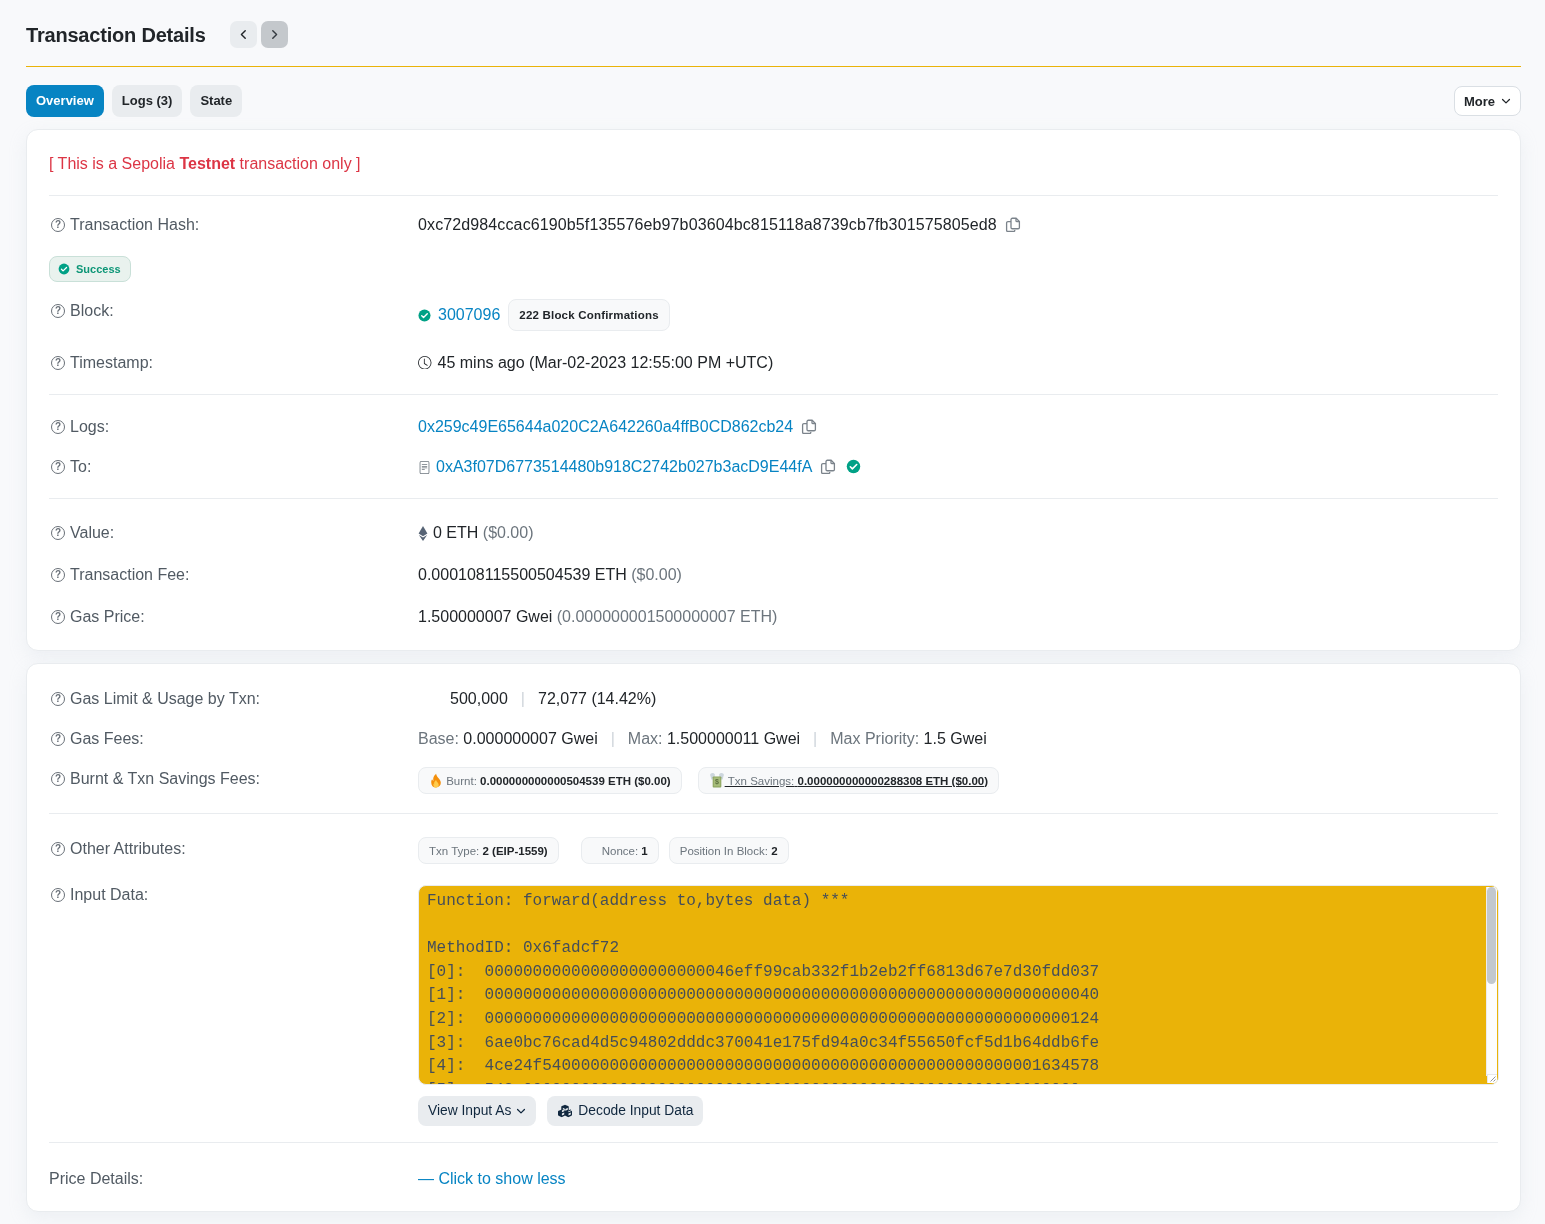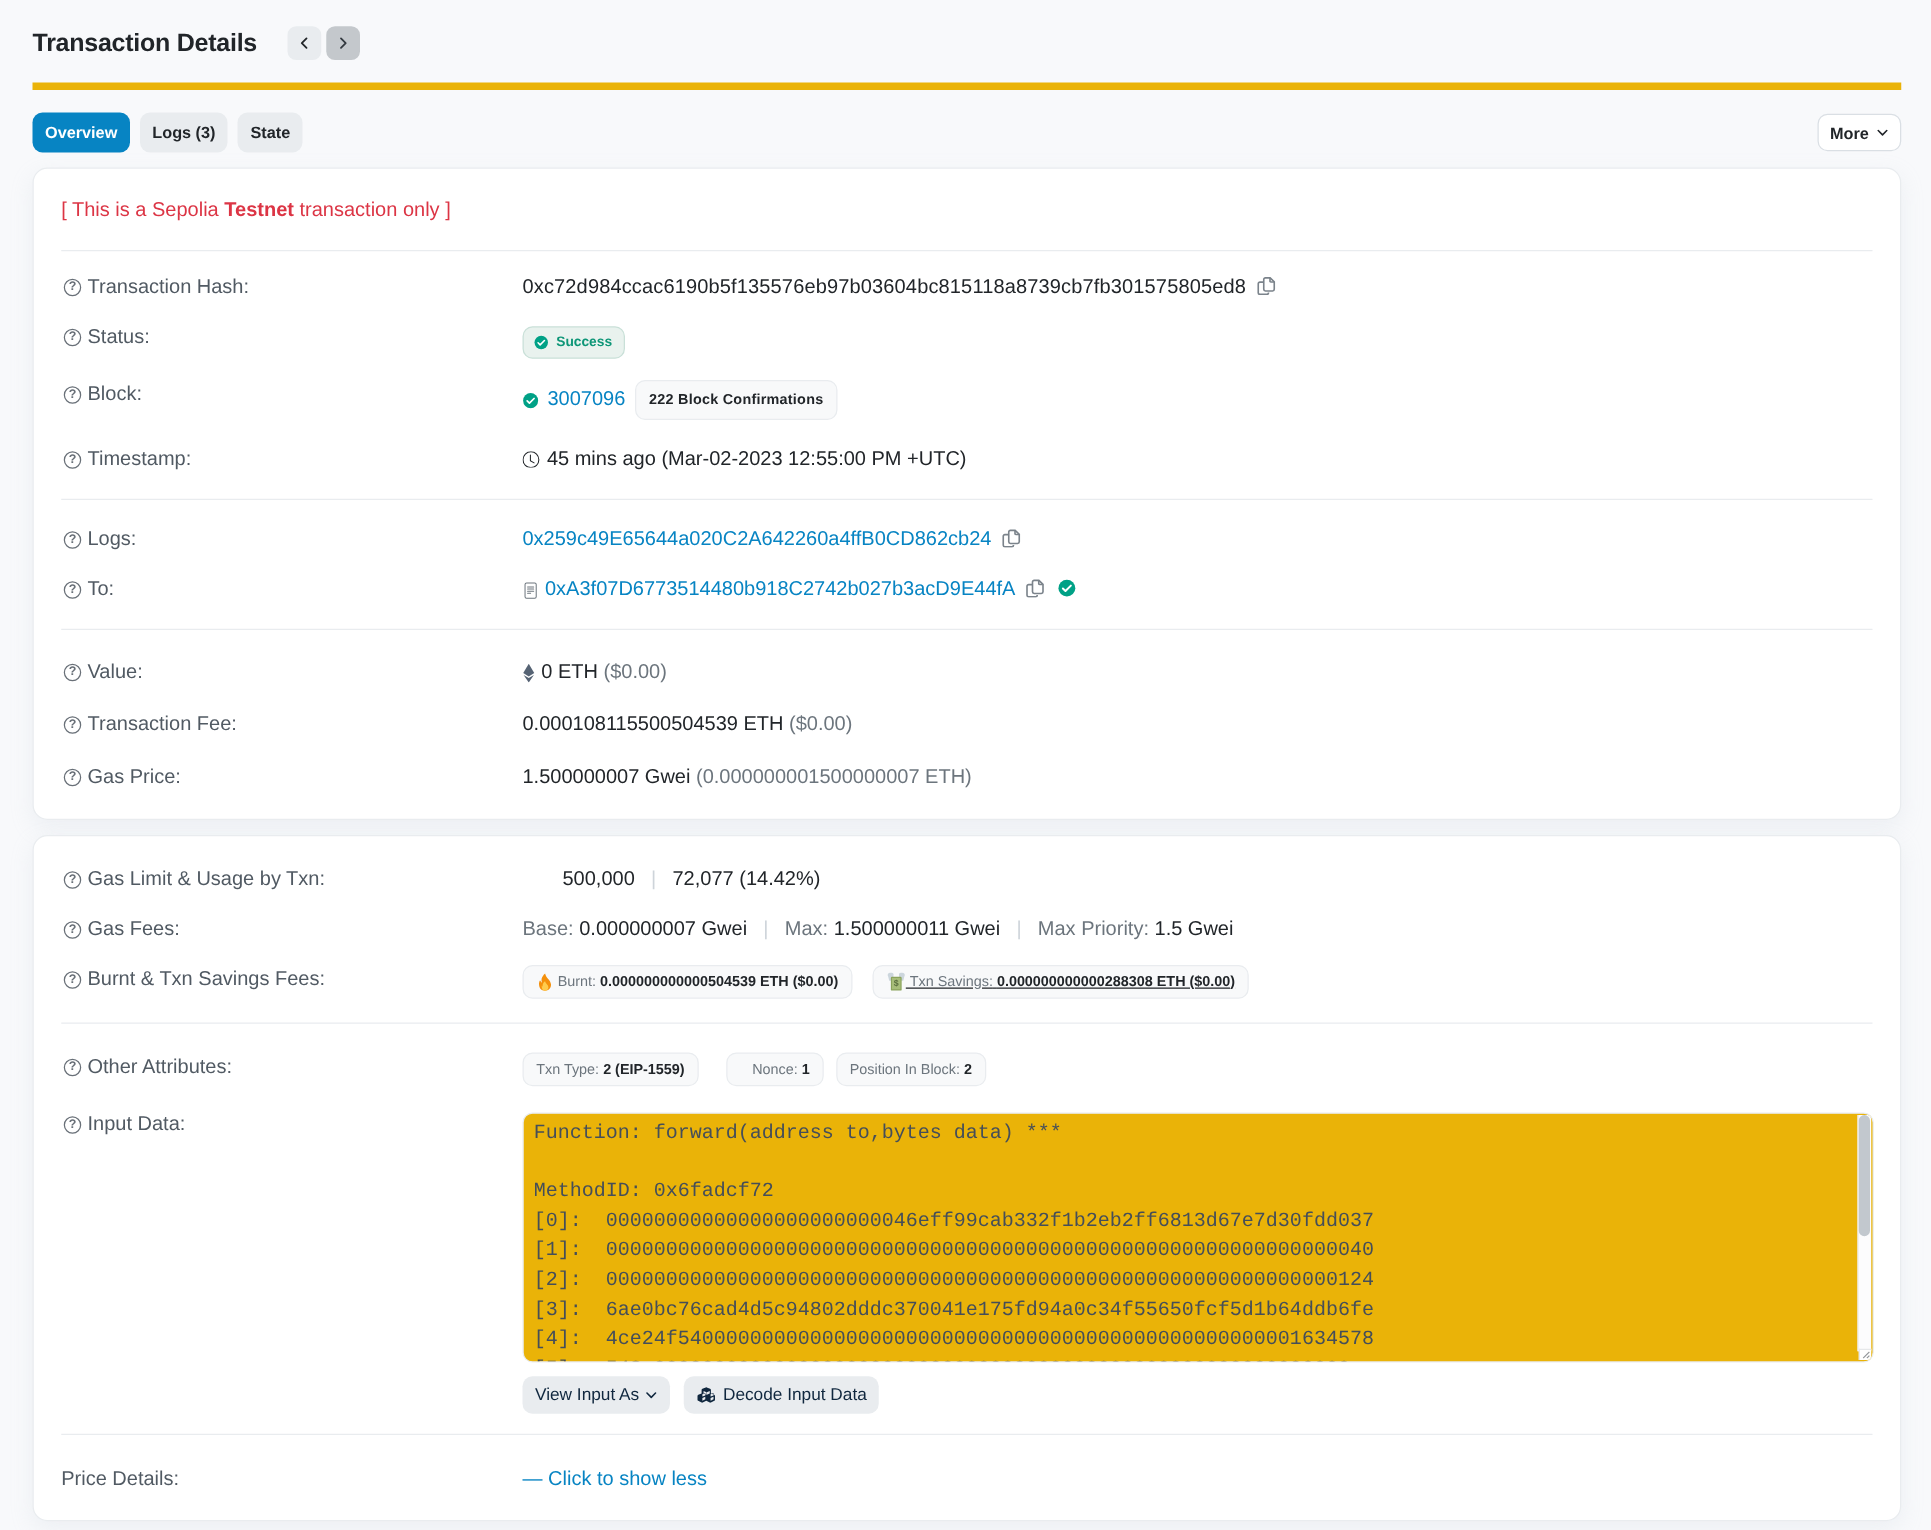--- a/index.html
+++ b/index.html
@@ -6,21 +6,21 @@
 html,body { margin:0; padding:0; }
 body {
   width:1545px; height:1224px; overflow:hidden;
   background:#f8f9fb;
   font-family:"Liberation Sans", sans-serif;
   font-size:16px; color:#212529;
   -webkit-font-smoothing:antialiased;
 }
 .wrap { margin:0 24px 0 26px; } 
 
-.pghead { display:flex; align-items:center; gap:24px; padding-top:21px; padding-bottom:18px; border-bottom:6px solid #eab308; }
+.pghead { display:flex; align-items:center; gap:24px; padding-top:21px; padding-bottom:18px; border-bottom:1px solid #eab308; }
 .pghead h1 { font-size:20px; font-weight:700; margin:0; letter-spacing:-0.2px; line-height:24px; }
 .navbtns { display:flex; gap:4px; }
 .navbtn { width:27px; height:27px; border-radius:7px; display:flex; align-items:center; justify-content:center; }
 .navbtn.prev { background:#e9ecef; }
 .navbtn.next { background:#c4c8cc; }
 
 .tabsrow { display:flex; align-items:center; margin-top:18px; height:32px; }
 .pill { height:32px; line-height:32px; padding:0 10px; border-radius:8px; font-size:13px; font-weight:700; color:#212529; background:#e9ecef; margin-right:8px; }
 .pill.active { background:#0784c3; color:#fff; }
 .morebtn { margin-left:auto; height:30px; background:#fff; border:1px solid #dadfe4; border-radius:8px; display:flex; align-items:center; gap:6px; padding:0 9px; font-size:13px; font-weight:600; color:#212529; }
@@ -98,24 +98,20 @@
       <div class="val">
           <span style="letter-spacing:0.12px;">0xc72d984ccac6190b5f135576eb97b03604bc815118a8739cb7fb301575805ed8</span>
           <span style="margin-left:8px;"><svg width="16" height="16" viewBox="0 0 16 16" fill="none" stroke="#7b838b" stroke-width="1.3" style="vertical-align:-2px">
               <path d="M7.3 2.25h3.8l3.3 3.3v5.9a1.3 1.3 0 0 1-1.3 1.3H7.3a1.3 1.3 0 0 1-1.3-1.3V3.55a1.3 1.3 0 0 1 1.3-1.3Z"></path>
               <path d="M11 2.4v2.5a.7.7 0 0 0 .7.7h2.5"></path>
               <path d="M9.8 13.9v.3a1.3 1.3 0 0 1-1.3 1.3H2.9a1.3 1.3 0 0 1-1.3-1.3V7a1.3 1.3 0 0 1 1.3-1.3h3.1"></path>
             </svg></span>
         </div>
     </div>
     <div class="row" style="margin-bottom:17px;">
-      <div class="lab">
-          <i class="q"></i>
-          <span>Status:</span>
-        </div>
       <div class="val">
           <span class="badge-ok" style="margin-top:3px;">
             <svg width="12" height="12" viewBox="0 0 16 16">
               <circle cx="8" cy="8" r="7.2" fill="#00a186"></circle>
               <path d="M4.6 8.3l2.2 2.2 4.6-4.6" stroke="#fff" stroke-width="1.7" fill="none" stroke-linecap="round" stroke-linejoin="round"></path>
             </svg>
             <span>Success</span>
           </span>
         </div>
     </div>

